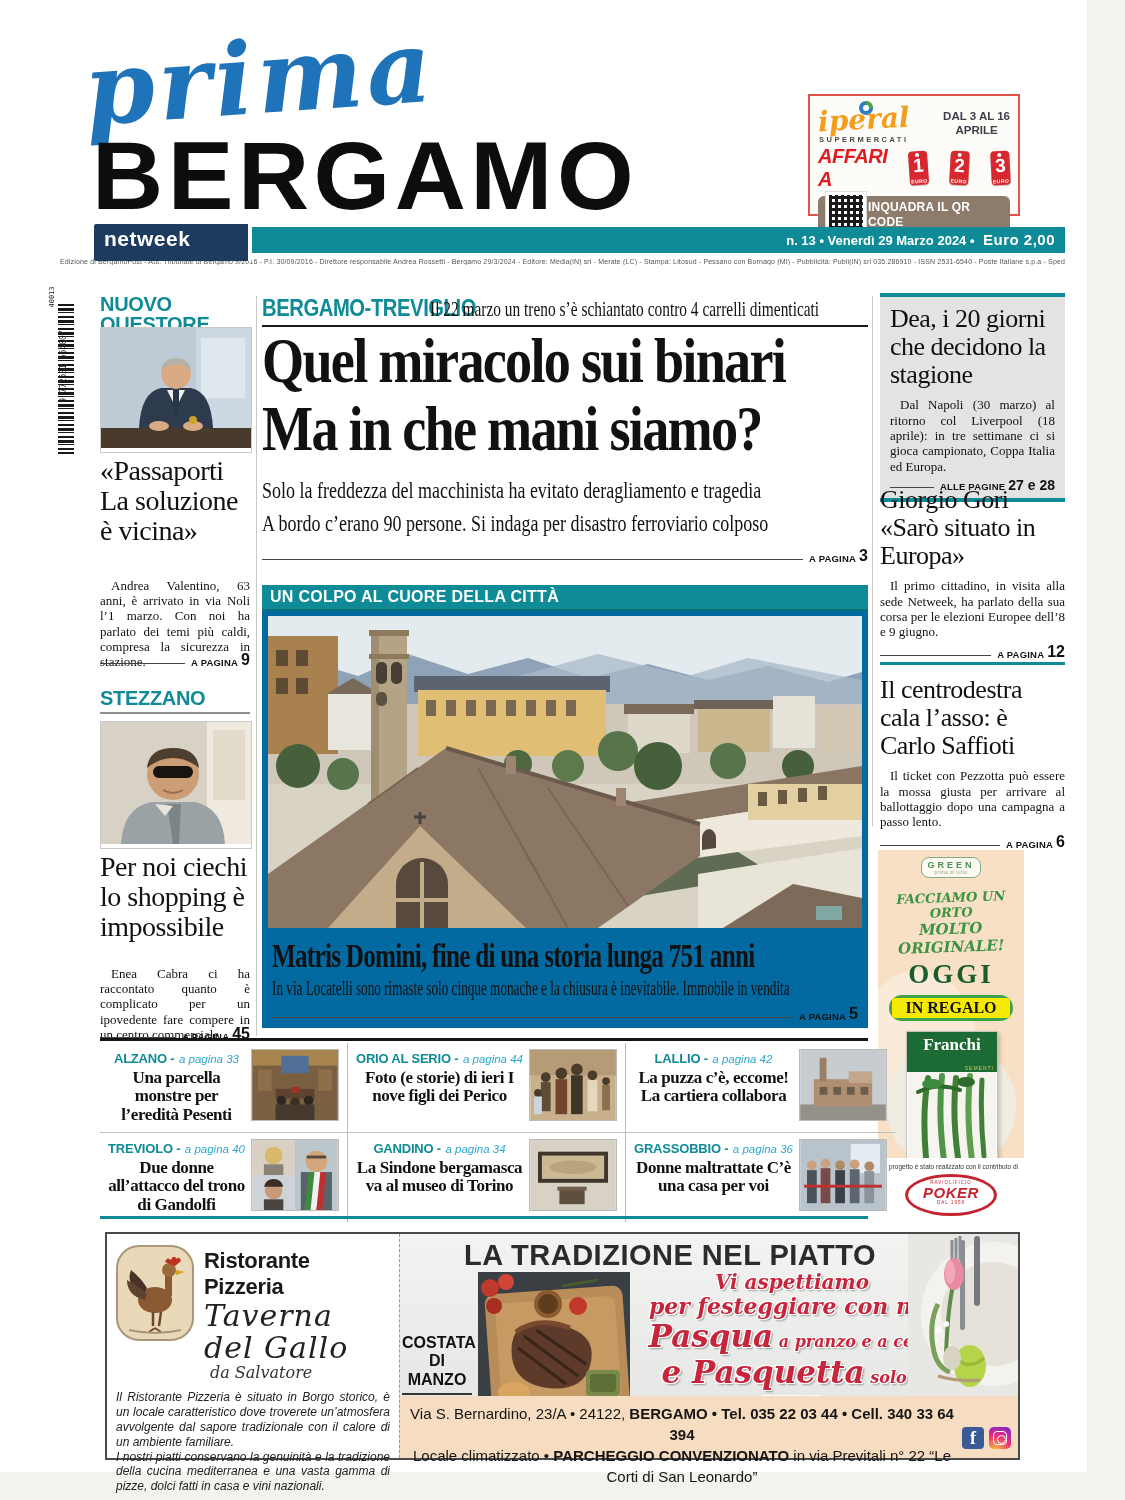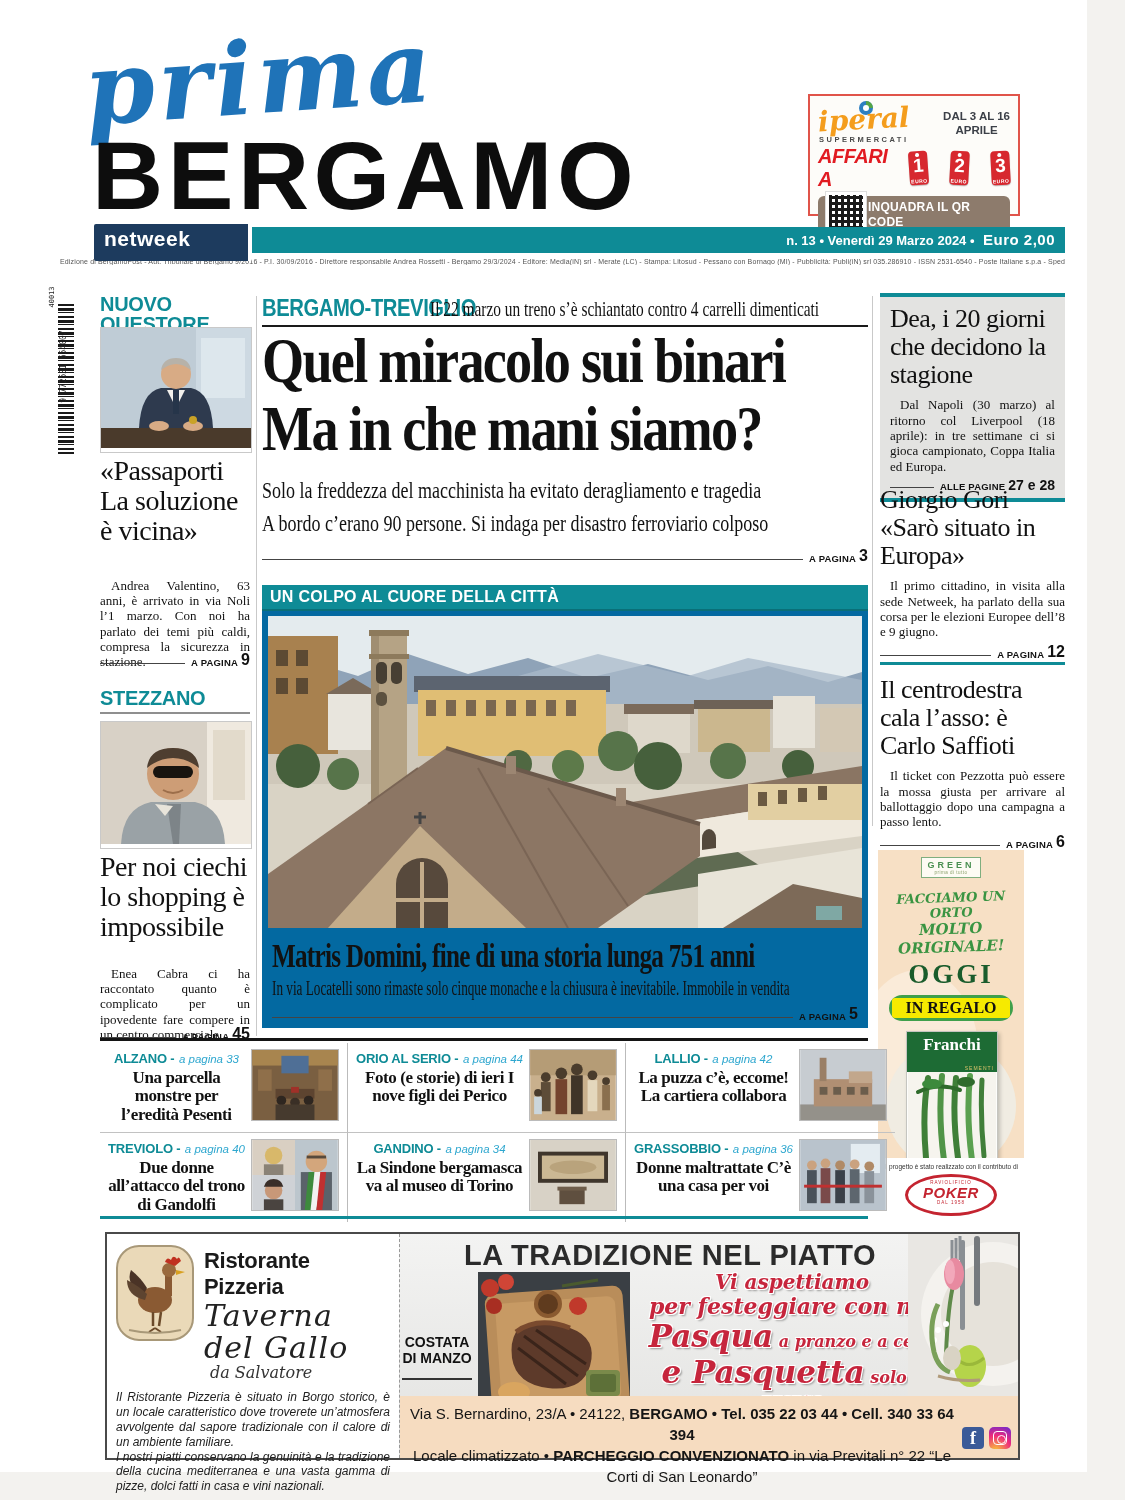--- a/index.html
+++ b/index.html
@@ -103,21 +103,21 @@
   .rtitle{font-size:26px;line-height:1.08;letter-spacing:-.5px}
   .rbody{font-size:13px;line-height:1.18;text-align:justify;text-indent:10px;margin-top:8px}
   .gori{top:486px}.saff{top:676px}
   .tealdiv{left:880px;top:662px;width:185px;height:3px;background:#0e8b96}
 
   
   .greenad{left:878px;top:850px;width:146px;height:308px;background:#f7e0c5;overflow:hidden;
            font-family:"Liberation Sans",sans-serif;text-align:center}
   .greenad::before{content:"";position:absolute;left:-20px;top:120px;width:120px;height:160px;
            background:rgba(255,255,255,.35);border-radius:50%}
-  .g-badge{position:relative;margin:7px auto 12px;width:58px;border:1px solid #7fae7f;border-radius:0;
+  .g-badge{position:relative;margin:7px auto 12px;width:58px;border:1px solid #7fae7f;border-radius:8px;
            background:#fdfbf4;padding:2px 0}
   .g-badge .b1{font-size:9px;letter-spacing:3px;color:#4a8f50;font-weight:700}
   .g-badge .b2{font-size:4.5px;color:#8aa06a;letter-spacing:.5px}
   .g-s1{position:relative;margin-top:7px;font-family:"DejaVu Serif",serif;font-style:italic;font-weight:700;
         font-size:13px;color:#3a9442;transform:rotate(-2deg)}
   .g-s2{position:relative;font-family:"DejaVu Serif",serif;font-style:italic;font-weight:700;
         font-size:15px;color:#3a9442;transform:rotate(-2deg)}
   .g-oggi{position:relative;margin-top:3px;font-family:"Liberation Serif",serif;font-weight:700;
           font-size:27px;letter-spacing:3px;color:#1a5c2c}
   .g-pill{position:relative;margin:5px auto 0;width:118px;background:#3fa04b;border-radius:14px;padding:3px}
@@ -163,21 +163,21 @@
   .ba-head{margin-left:88px}
   .ba-title{font-weight:700;font-size:22px;color:#1a1a1a;letter-spacing:-.3px;margin-top:6px}
   .ba-script{font-family:"DejaVu Serif",serif;font-style:italic;font-size:30px;color:#222;line-height:1.05;letter-spacing:1px}
   .ba-script2{font-family:"DejaVu Serif",serif;font-style:italic;font-size:16px;color:#333;margin-left:6px}
   .ba-body{clear:both;margin-top:8px;font-style:italic;font-size:12px;line-height:1.24;text-align:justify;color:#222}
   .ba-right{flex:1;position:relative;border-left:1px dashed #999;
             background:linear-gradient(#f3f3f2,#e2e2e0)}
   .ba-rtitle{position:absolute;left:0;top:5px;width:540px;text-align:center;font-weight:700;
              font-size:29px;letter-spacing:.5px;color:#2b2b2b}
   .ba-dish{position:absolute;left:2px;top:100px;width:70px;text-align:center;font-weight:700;
-           font-size:14px;color:#111;border-bottom:2px solid #333;padding-bottom:12px;line-height:1.15}
+           font-size:16px;color:#111;border-bottom:2px solid #333;padding-bottom:4px;line-height:1.15}
   .ba-steak{position:absolute;left:78px;top:38px;width:152px;height:150px}
   .ba-invite{position:absolute;left:236px;top:36px;width:312px;text-align:center;color:#c6253c;
              font-family:"DejaVu Serif",serif;font-style:italic;font-weight:700;
              text-shadow:1px 1px 0 #fff,-1px -1px 0 #fff,1px -1px 0 #fff,-1px 1px 0 #fff,2px 2px 2px rgba(0,0,0,.35)}
   .inv1{font-size:20px}.inv2{font-size:22px;line-height:1.1}
   .inv3 .big{font-size:31px}.inv3 .small{font-size:16px}
   .inv4 .big{font-size:31px}.inv4 .small{font-size:16px}
   .inv5{font-size:19px;line-height:1.2}
   .ba-table{position:absolute;right:0;top:0;width:110px;height:162px}
   .ba-bar{position:absolute;left:0;right:0;bottom:0;height:62px;background:#f6dcc0;

